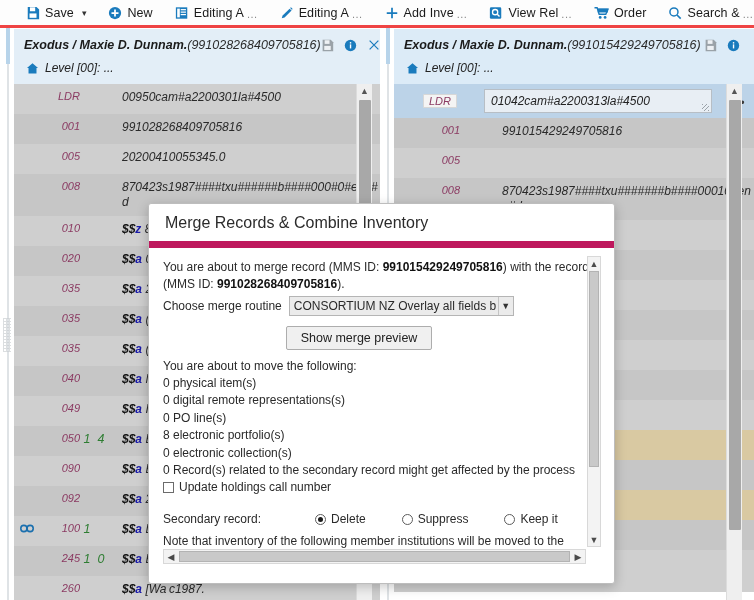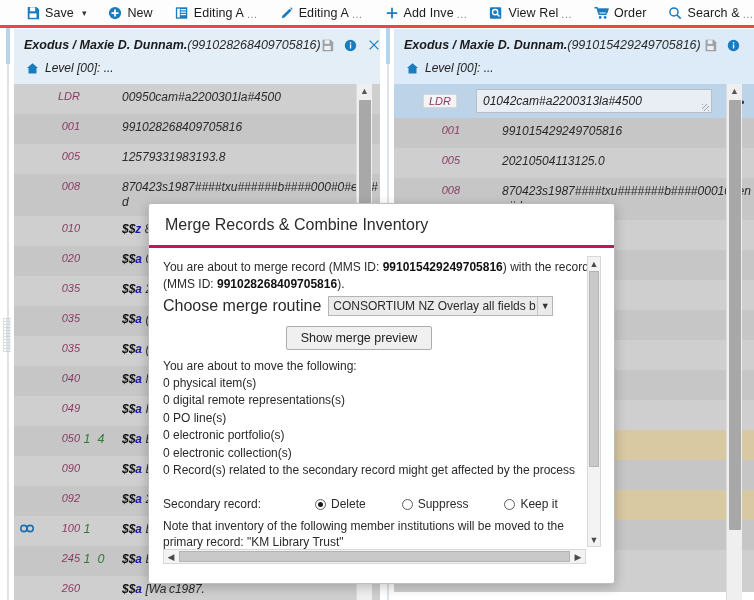--- a/index.html
+++ b/index.html
@@ -94,21 +94,21 @@
   .row.sel   { background:#bcd3e8; }
   .row-bm { width: 26px; text-align:center; flex: 0 0 26px; padding-top:1px; }
   .row-tag { width: 40px; flex:0 0 40px; text-align:right; color:#8b3a62; font-size:11px; }
   .row-i1, .row-i2 { width: 14px; flex:0 0 14px; text-align:center; color:#2e7d32; font-size:12.5px; }
   .row-content { flex:1 1 auto; padding-left: 14px; line-height: 15px; word-break: break-word;}
   .sf { color:#1a1aa8; font-weight:bold; }
   .sfb { color:#111; font-weight:bold; }
 
   
   .ldr-edit {
-    flex:1 1 auto; margin-left: 16px; margin-right: 8px;
+    flex:1 1 auto; margin-left: 24px; margin-right: 8px;
     background:#e8eef4; border:1px solid #b7bec5;
     padding: 4px 6px; font-size:12px; color:#222; position:relative;
     min-height: 24px;
   }
   .ldr-edit .resize {
     position:absolute; right:2px; bottom:1px; width:7px; height:7px;
     background-image: repeating-linear-gradient(135deg,#9aa2a9 0 1px, transparent 1px 3px);
   }
   .dots { flex:0 0 34px; text-align:center; color:#3a3a3a; letter-spacing:1.5px; font-size:13px; padding-top:3px;}
 
@@ -133,34 +133,34 @@
   .pane-right .vscroll { right:12px; }
 
   
   .modal {
     position:absolute; left:148px; top:203px; width:467px; height:381px;
     background:#ffffff; border:1px solid #bdbdbd; border-radius:3px;
     box-shadow: 0 3px 12px rgba(0,0,0,.22);
     overflow:hidden;
   }
   .modal-head {
-    height:44px; border-bottom:3px solid #be185d;
+    height:44px; border-bottom:7px solid #be185d;
     display:flex; align-items:center; padding-left:16px;
   }
   .modal-title { font-size:16px; color:#2b2b2b; }
   .modal-body {
     position:absolute; top:45px; left:0; right:0; bottom:0;
     padding: 10px 0 0 14px;
     font-size:12px; color:#2a2a2a;
   }
   .mb-inner { width: 432px; position:relative; }
   .mline { line-height:17px; margin:0; }
   .b { font-weight:bold; color:#111; }
   .routine-row { display:flex; align-items:center; gap:7px; margin-top:3px;}
-  .routine-label { font-size:16px; color:#2a2a2a; white-space:nowrap;}
+  .routine-label { font-size:12px; color:#2a2a2a; white-space:nowrap;}
   .routine-select {
     width: 225px; height: 20px; background:#ebebeb; border:1px solid #b5b5b5;
     font-size:12px; color:#2a2a2a; padding:0 16px 0 4px; position:relative;
     overflow:hidden; white-space:nowrap; display:flex; align-items:center;
   }
   .routine-select .sel-text{ overflow:hidden; text-overflow:clip; white-space:nowrap; display:block; }
   .routine-select .caret {
     position:absolute; right:0; top:0; bottom:0; width:15px;
     background:#ebebeb; border-left:1px solid #c4c4c4;
     display:flex; align-items:center; justify-content:center; font-size:9px; color:#333;
@@ -356,21 +356,21 @@
           <div class="row-tag">001</div>
           <div class="row-i1"></div>
           <div class="row-i2"></div>
           <div class="row-content">991028268409705816</div>
         </div>
         <div class="row shade">
           <div class="row-bm"></div>
           <div class="row-tag">005</div>
           <div class="row-i1"></div>
           <div class="row-i2"></div>
-          <div class="row-content">12579331983193.8</div>
+          <div class="row-content">20200410055345.0</div>
         </div>
         <div class="row plain">
           <div class="row-bm"></div>
           <div class="row-tag">008</div>
           <div class="row-i1"></div>
           <div class="row-i2"></div>
           <div class="row-content">870423s1987####txu######b####000#0#eng#d</div>
         </div>
         <div class="row shade">
           <div class="row-bm"></div>
@@ -532,21 +532,20 @@
             <div class="row-tag">001</div>
             <div class="row-i1"></div>
             <div class="row-i2"></div>
             <div class="row-content">991015429249705816</div>
           </div>
           <div class="row shade">
             <div class="row-bm"></div>
             <div class="row-tag">005</div>
             <div class="row-i1"></div>
             <div class="row-i2"></div>
-            <div class="row-content">20210504113125.0</div>
           </div>
           <div class="row plain">
             <div class="row-bm"></div>
             <div class="row-tag">008</div>
             <div class="row-i1"></div>
             <div class="row-i2"></div>
             <div class="row-content">870423s1987####txu#######b####00010#eng#d</div>
           </div>
           <div class="row shade">
             <div class="row-bm"></div>
@@ -663,25 +662,29 @@
 
         <div class="preview-wrap">
           <span class="preview-btn">Show merge preview</span>
         </div>
 
         <p class="mline">You are about to move the following:</p>
         <div class="counts" id="merge-counts">
             <p class="mline">0 physical item(s)</p>
             <p class="mline">0 digital remote representations(s)</p>
             <p class="mline">0 PO line(s)</p>
-            <p class="mline">0 electronic portfolio(s)</p>
+            <p class="mline">8 electronic portfolio(s)</p>
             <p class="mline">0 electronic collection(s)</p>
             <p class="mline">0 Record(s) related to the secondary record might get affected by the process</p>
           </div>
 
+        <div class="chk-row">
+          <span class="chkbox"></span>
+          <span>Update holdings call number</span>
+        </div>
 
         <div class="sec-row">
           <span class="sec-label">Secondary record:</span>
           <span class="radio-opt">
             <span class="radio on"></span>
             <span>Delete</span>
           </span>
           <span class="radio-opt">
             <span class="radio"></span>
             <span>Suppress</span>

